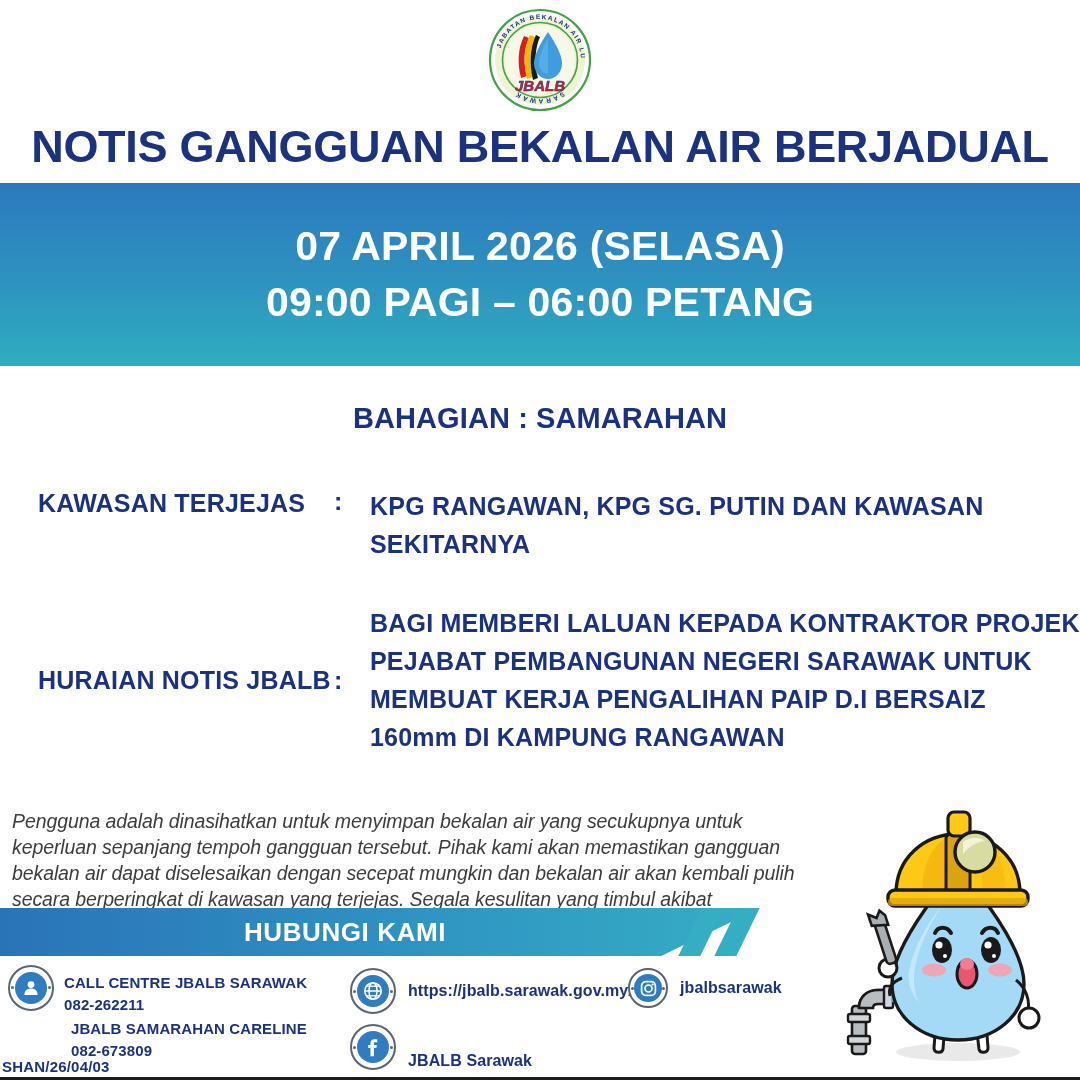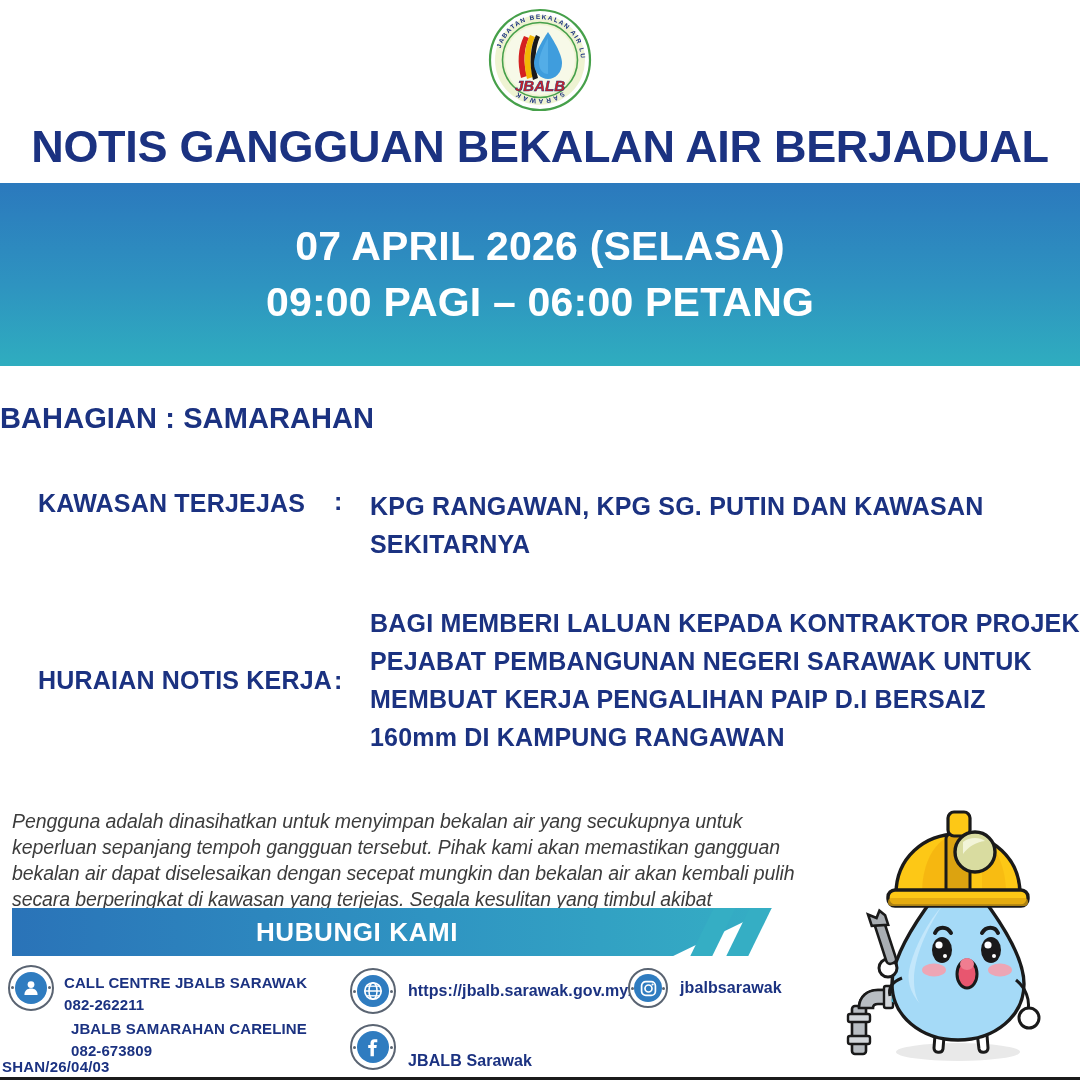--- a/index.html
+++ b/index.html
@@ -76,21 +76,20 @@
     top: 402px;
     left: 0;
     width: 1080px;
     display: flex;
     justify-content: center;
     gap: 84px;
     color: #1b3281;
     font-size: 29px;
     font-weight: bold;
     letter-spacing: 0.1px;
-    flex-direction: column;
   }
 
   
   .detail {
     position: absolute;
     left: 38px;
     width: 1004px;
     display: flex;
     align-items: flex-start;
     color: #1b3281;
@@ -132,21 +131,21 @@
     font-size: 19.5px;
     font-style: italic;
     line-height: 1.34;
     text-align: left;
     letter-spacing: -0.1px;
   }
 
   
   .contact-banner {
     position: absolute;
-    left: 12px;
+    left: 0;
     top: 908px;
     width: 820px;
     height: 48px;
   }
   .cb-main {
     position: absolute;
     left: 0; top: 0;
     width: 760px; height: 48px;
     background: linear-gradient(90deg, #2a73b8 0%, #2f94c2 55%, #35aec4 100%);
     clip-path: polygon(0 0, 100% 0, 100% 0, 87% 100%, 0 100%);
@@ -350,21 +349,21 @@
   <div class="detail detail-area">
     <div class="detail-label">KAWASAN TERJEJAS</div>
     <div class="detail-colon">:</div>
     <div class="detail-value">
       <div>KPG RANGAWAN, KPG SG. PUTIN DAN KAWASAN</div>
       <div>SEKITARNYA</div>
     </div>
   </div>
 
   <div class="detail detail-work">
-    <div class="detail-label mid">HURAIAN NOTIS KERJA</div>
+    <div class="detail-label mid">HURAIAN NOTIS JBALB</div>
     <div class="detail-colon mid">:</div>
     <div class="detail-value">
       <div>BAGI MEMBERI LALUAN KEPADA KONTRAKTOR PROJEK</div>
       <div>PEJABAT PEMBANGUNAN NEGERI SARAWAK UNTUK</div>
       <div>MEMBUAT KERJA PENGALIHAN PAIP D.I BERSAIZ</div>
       <div>160mm DI KAMPUNG RANGAWAN</div>
     </div>
   </div>
 
   <div class="advisory">Pengguna adalah dinasihatkan untuk menyimpan bekalan air yang secukupnya untuk keperluan sepanjang tempoh gangguan tersebut. Pihak kami akan memastikan gangguan bekalan air dapat diselesaikan dengan secepat mungkin dan bekalan air akan kembali pulih secara berperingkat di kawasan yang terjejas. Segala kesulitan yang timbul akibat gangguan ini adalah sangat dikesali.</div>

